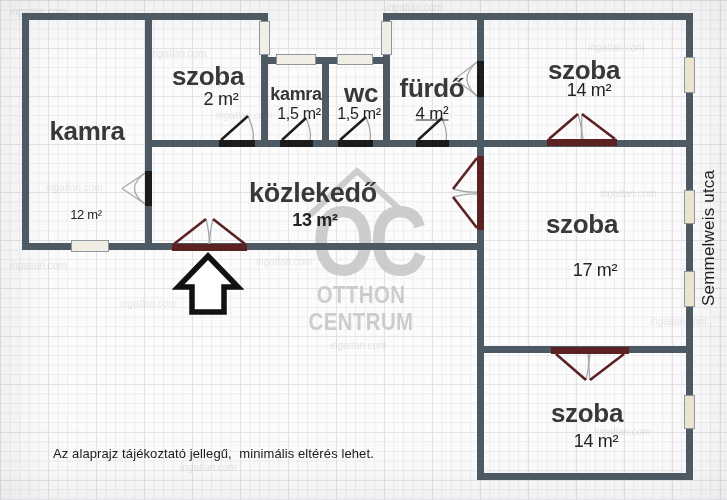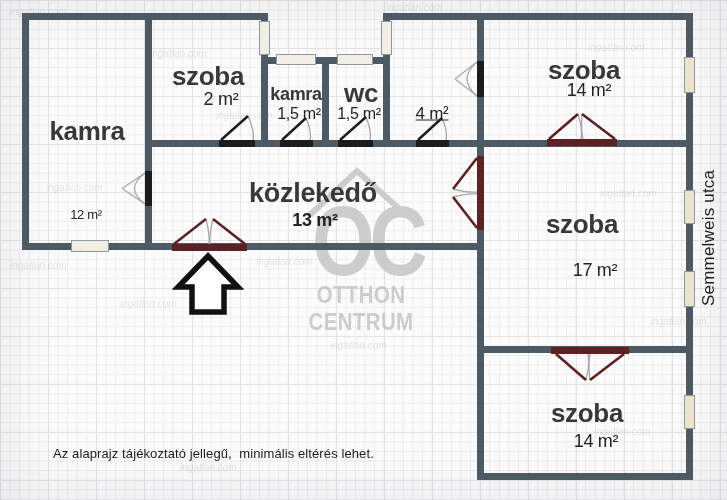--- a/index.html
+++ b/index.html
@@ -157,20 +157,21 @@
 
   <div class="room-label" style="left:208px;top:76px;font-size:26px;">szoba</div>
   <div class="room-area" style="left:221px;top:99px;font-size:18px;">2 m²</div>
 
   <div class="room-label" style="left:296px;top:94px;font-size:18px;">kamra</div>
   <div class="room-area" style="left:299px;top:114px;font-size:16px;">1,5 m²</div>
 
   <div class="room-label" style="left:361px;top:93px;font-size:26px;">wc</div>
   <div class="room-area" style="left:359px;top:114px;font-size:16px;">1,5 m²</div>
 
+  <div class="room-label" style="left:432px;top:88px;font-size:26px;">fürdő</div>
   <div class="room-area" style="left:432px;top:113px;font-size:17px;text-decoration:underline;">4 m²</div>
 
   <div class="room-label" style="left:584px;top:70px;font-size:26px;">szoba</div>
   <div class="room-area" style="left:589px;top:90px;font-size:18px;">14 m²</div>
 
   <div class="room-label" style="left:313px;top:193px;font-size:27px;">közlekedő</div>
   <div class="room-area" style="left:315px;top:220px;font-size:18px;font-weight:bold;">13 m²</div>
 
   <div class="room-label" style="left:582px;top:224px;font-size:26px;">szoba</div>
   <div class="room-area" style="left:595px;top:270px;font-size:18px;">17 m²</div>

